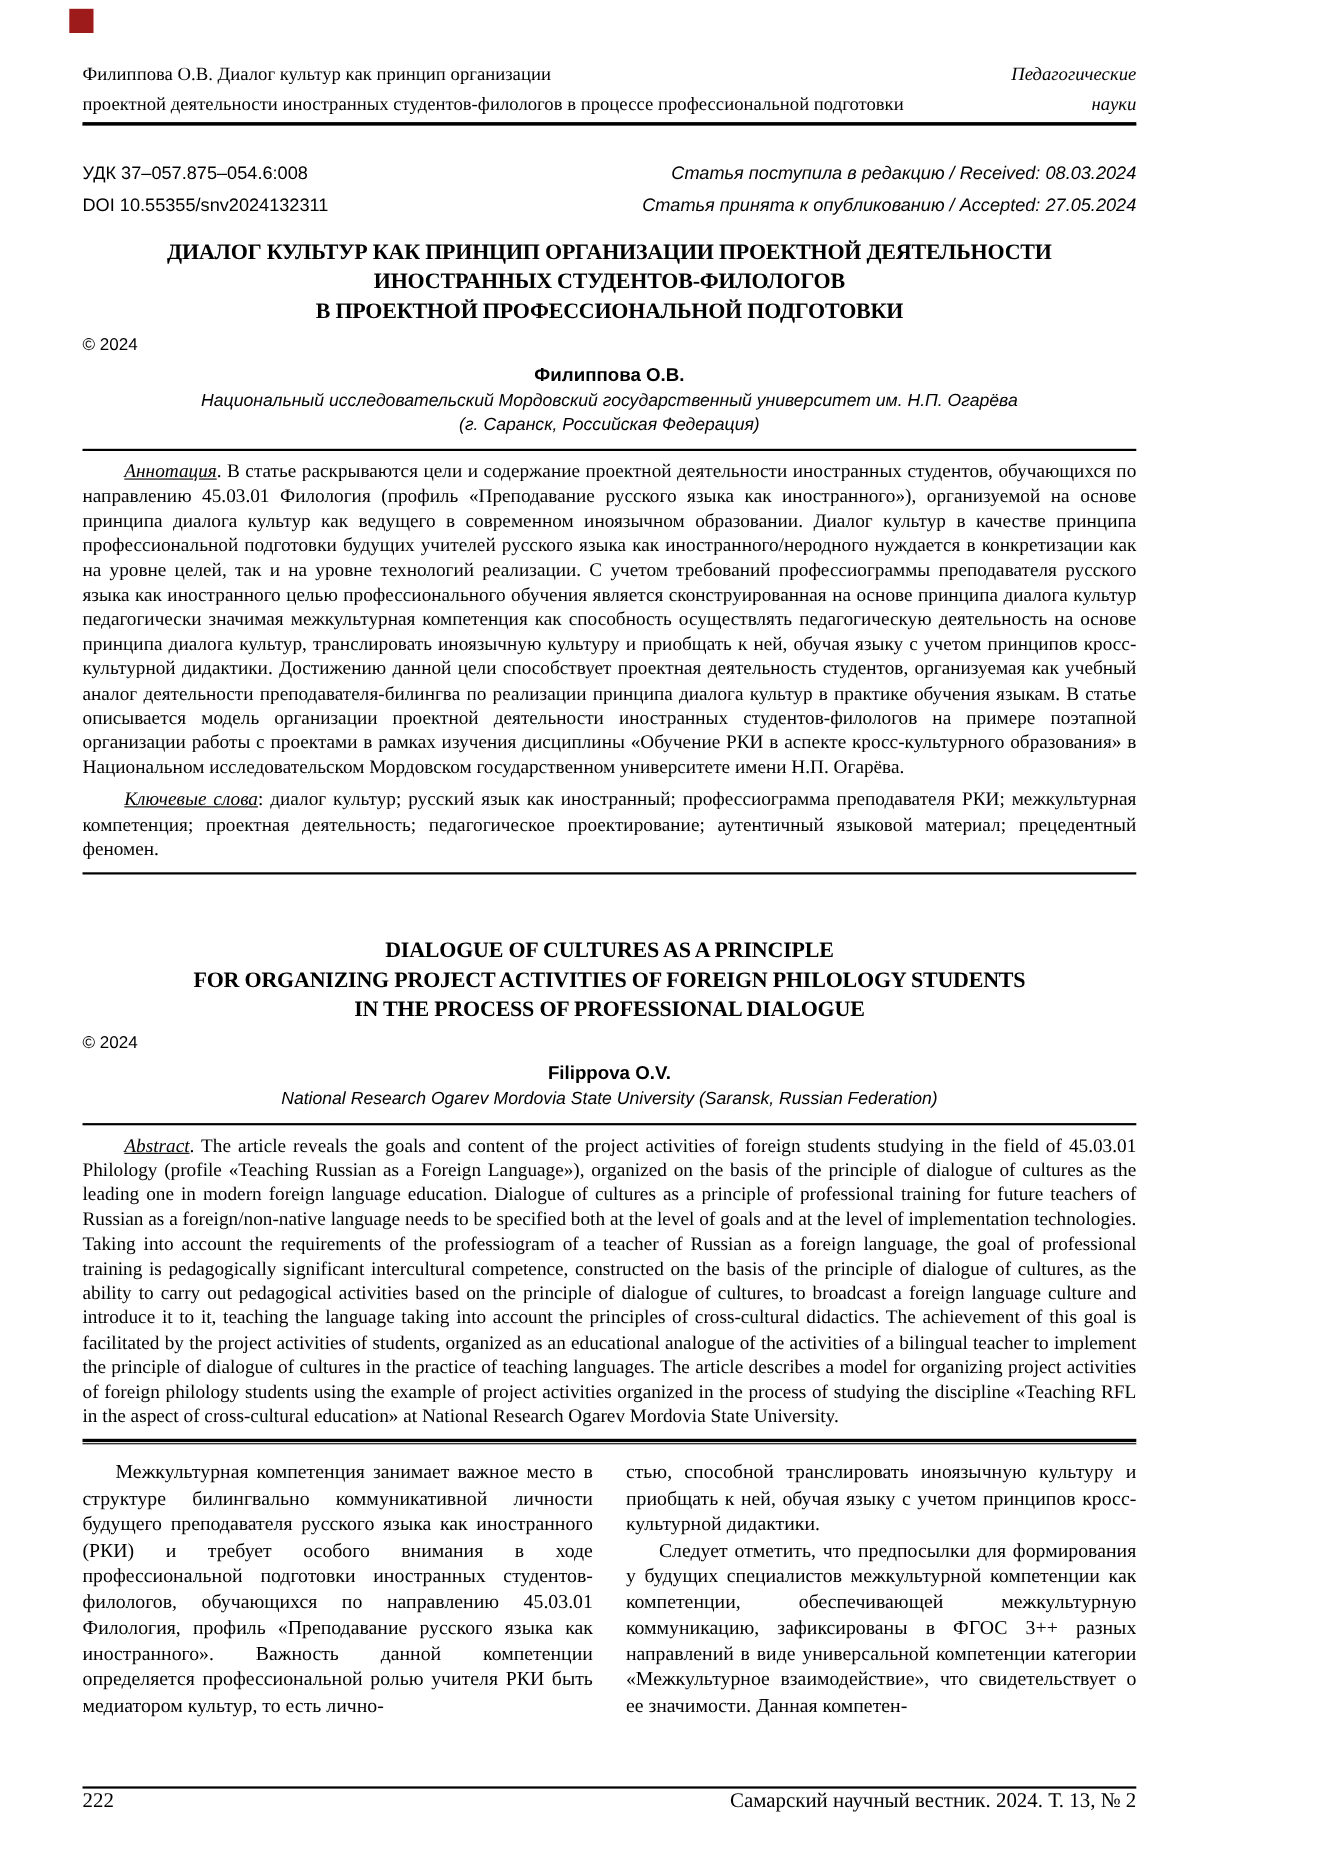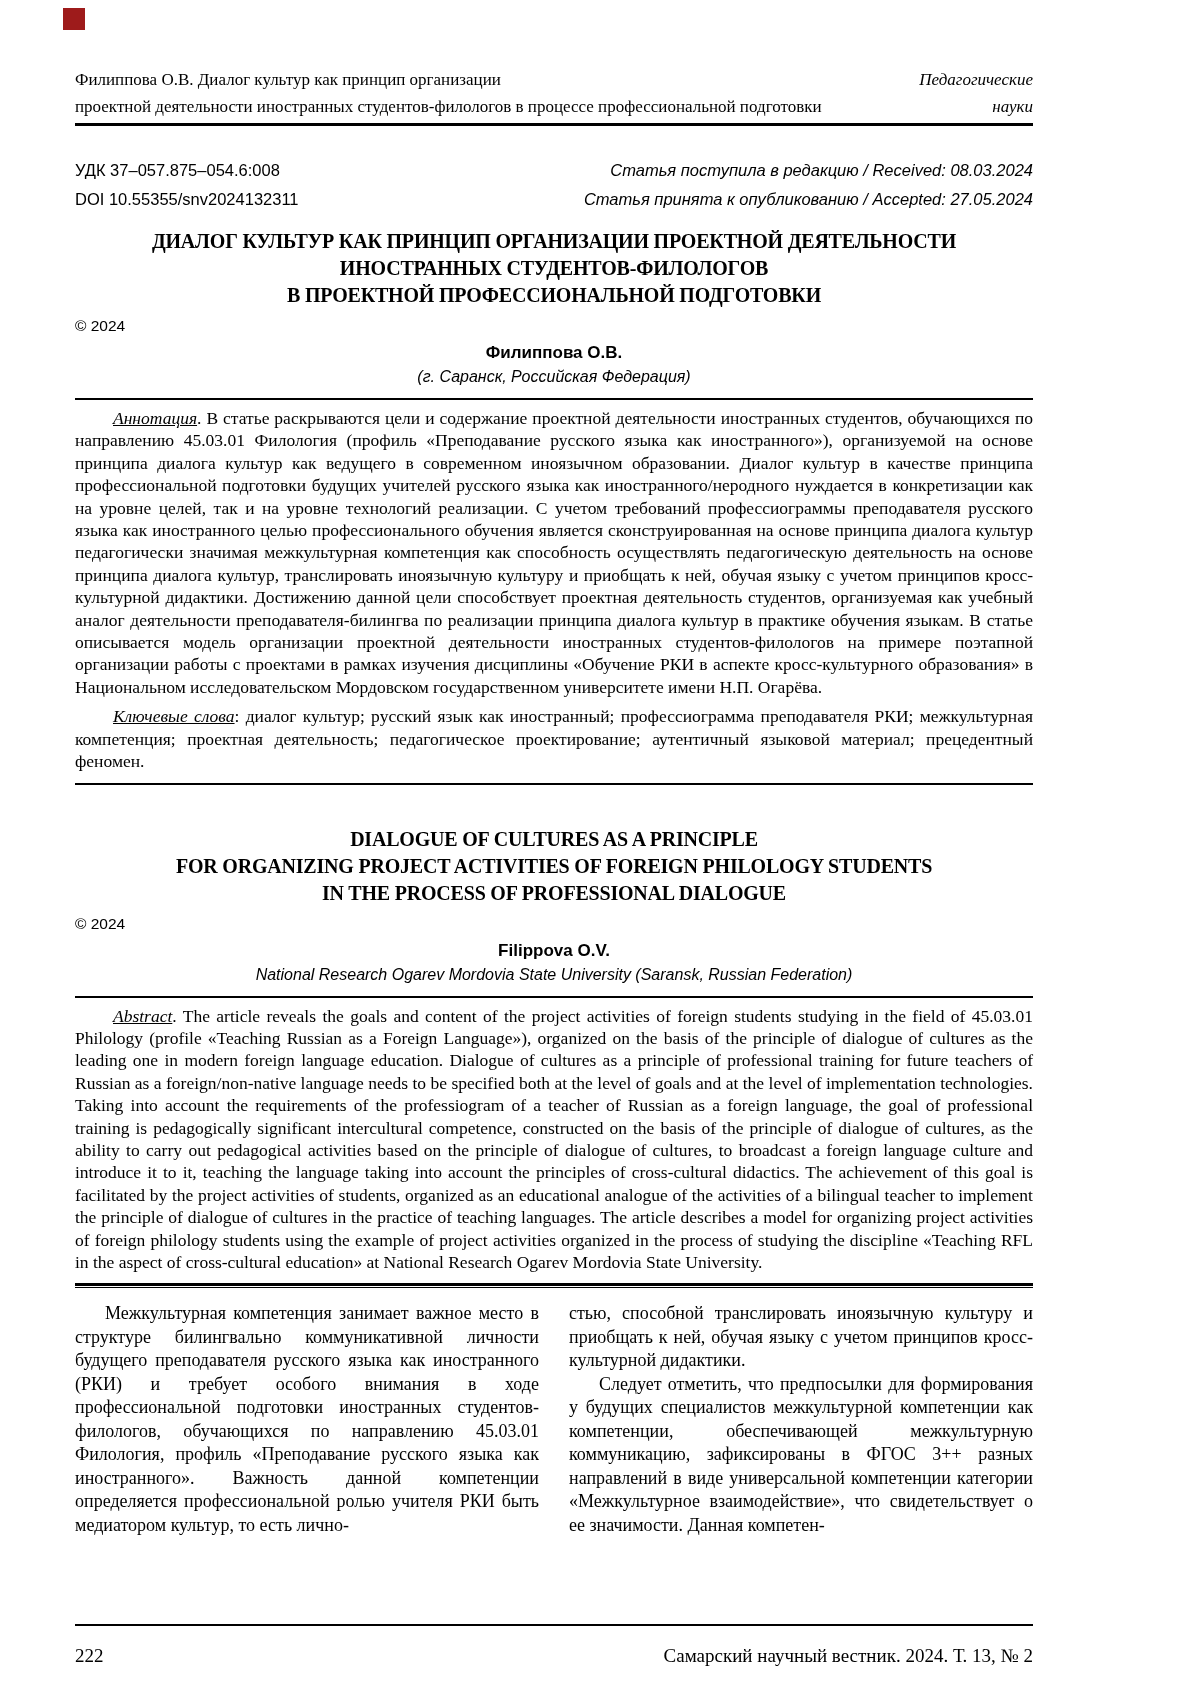--- a/index.html
+++ b/index.html
@@ -1,21 +1,21 @@
 <!DOCTYPE html>
 <html lang="ru"><head>
 <meta charset="utf-8">
 <style>
   html,body { margin:0; padding:0; background:#fff; }
   .page {
     position:relative; width:1200px; height:1697px; background:#ffffff;
     overflow:hidden; color:#000;
     font-family:"Liberation Serif", serif;
   }
-  .content { position:absolute; left:75px; top:12px; width:958px; }
+  .content { position:absolute; left:75px; top:0; width:958px; }
 
   .marker { position:absolute; left:63px; top:8px; width:22px; height:22px; }
 
   
   .runhead { display:flex; justify-content:space-between; align-items:flex-end; margin-top:54px; }
   .runhead .left  { font-size:17px; line-height:27px; }
   .runhead .right { font-size:17px; line-height:27px; font-style:italic; text-align:right; white-space:nowrap; }
 
   .rule-thick  { height:2px; background:#000; border-bottom:1px solid #000; margin-top:3px; }
   .rule-mid    { height:2px; background:#000; }
@@ -35,33 +35,33 @@
   .author { margin-top:8px; text-align:center; font-family:"Liberation Sans", sans-serif;
             font-weight:bold; font-size:17px; }
   .affil  { margin-top:3px; text-align:center; font-family:"Liberation Sans", sans-serif;
             font-style:italic; font-size:16px; line-height:22px; }
 
   .para { margin:7px 0 0 0; font-size:17.5px; line-height:22.4px; text-align:justify;
           text-indent:38px; hyphens:auto; -webkit-hyphens:auto; }
   .para .lbl { font-style:italic;text-decoration:underline; }
 
   .sect-gap { margin-top:10px; }
-  .en-title-gap { margin-top:41px; }
+  .en-title-gap { margin-top:56px; }
 
   
   .columns { display:flex; gap:30px; margin-top:14px; height:238px; overflow:hidden; }
   .col { width:464px; font-size:18px; line-height:23.5px; text-align:justify;
          hyphens:auto; -webkit-hyphens:auto; }
   .col p { margin:0; }
   .col p.indent { text-indent:30px; }
 
   
   .footer { position:absolute; left:75px; top:1624px; width:958px; }
   .footer .rule-mid { height:2px; }
-  .footer .foot-row { display:flex; justify-content:space-between; margin-top:19px;
+  .footer .foot-row { display:flex; justify-content:space-between; margin-top:1px;
                       font-size:19px; }
 </style>
 </head>
 <body>
 
 <div class="page">
 
   <div class="marker" style="background: rgb(158, 27, 27);"></div>
 
   <div class="content">
@@ -90,20 +90,21 @@
     </div>
 
     <div class="title">
       <div>ДИАЛОГ КУЛЬТУР КАК ПРИНЦИП ОРГАНИЗАЦИИ ПРОЕКТНОЙ ДЕЯТЕЛЬНОСТИ</div>
       <div>ИНОСТРАННЫХ СТУДЕНТОВ-ФИЛОЛОГОВ</div>
       <div>В ПРОЕКТНОЙ ПРОФЕССИОНАЛЬНОЙ ПОДГОТОВКИ</div>
     </div>
     <div class="copyright">© 2024</div>
     <div class="author">Филиппова О.В.</div>
     <div class="affil">
+      <div>Национальный исследовательский Мордовский государственный университет им. Н.П. Огарёва</div>
       <div>(г. Саранск, Российская Федерация)</div>
     </div>
     <div class="rule-mid sect-gap"></div>
 
     <p class="para" lang="ru"><span class="lbl">Аннотация</span><span>. В статье раскрываются цели и содержание проектной деятельности иностранных студентов, обучающихся по направлению 45.03.01 Филология (профиль «Преподавание русского языка как иностранного»), организуемой на основе принципа диалога культур как ведущего в современном иноязычном образовании. Диалог культур в качестве принципа профессиональной подготовки будущих учителей русского языка как иностранного/неродного нуждается в конкретизации как на уровне целей, так и на уровне технологий реализации. С учетом требований профессиограммы преподавателя русского языка как иностранного целью профессионального обучения является сконструированная на основе принципа диалога культур педагогически значимая межкультурная компетенция как способность осуществлять педагогическую деятельность на основе принципа диалога культур, транслировать иноязычную культуру и приобщать к ней, обучая языку с учетом принципов кросс-культурной дидактики. Достижению данной цели способствует проектная деятельность студентов, организуемая как учебный аналог деятельности преподавателя-билингва по реализации принципа диалога культур в практике обучения языкам. В статье описывается модель организации проектной деятельности иностранных студентов-филологов на примере поэтапной организации работы с проектами в рамках изучения дисциплины «Обучение РКИ в аспекте кросс-культурного образования» в Национальном исследовательском Мордовском государственном университете имени Н.П. Огарёва.</span></p>
     <p class="para" lang="ru"><span class="lbl">Ключевые слова</span><span>: диалог культур; русский язык как иностранный; профессиограмма преподавателя РКИ; межкультурная компетенция; проектная деятельность; педагогическое проектирование; аутентичный языковой материал; прецедентный феномен.</span></p>
     <div class="rule-mid sect-gap"></div>
 
     <div class="title en-title-gap">
       <div>DIALOGUE OF CULTURES AS A PRINCIPLE</div>

